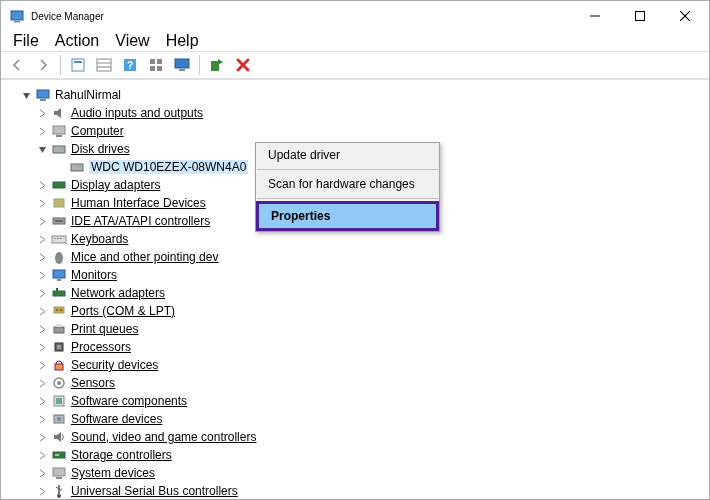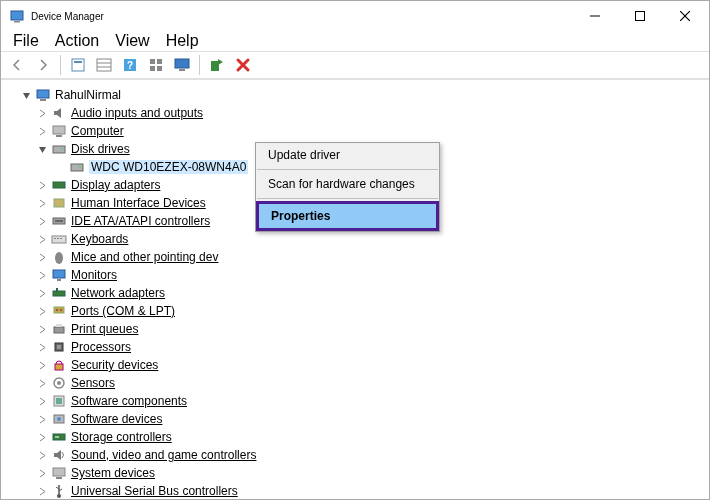--- a/index.html
+++ b/index.html
@@ -411,40 +411,40 @@
   </div>
 
   <div class="node indent2">
     <span class="expander">
         <svg viewBox="0 0 9 9">
           <path d="M2 1 L7 4.5 L2 8" fill="none" stroke="#888"></path>
         </svg>
       </span>
     <span class="nicon">
         <svg viewBox="0 0 16 16">
+          <path d="M3 6 L6 6 L10 3 L10 13 L6 10 L3 10 Z" fill="#777"></path>
+          <path d="M11 5 Q14 8 11 11" fill="none" stroke="#777"></path>
+        </svg>
+      </span>
+    <span class="label">Sound, video and game controllers</span>
+  </div>
+
+  <div class="node indent2">
+    <span class="expander">
+        <svg viewBox="0 0 9 9">
+          <path d="M2 1 L7 4.5 L2 8" fill="none" stroke="#888"></path>
+        </svg>
+      </span>
+    <span class="nicon">
+        <svg viewBox="0 0 16 16">
           <rect x="2" y="5" width="12" height="6" fill="#3a7a3a" stroke="#264"></rect>
           <rect x="4" y="7" width="4" height="2" fill="#9c9"></rect>
         </svg>
       </span>
     <span class="label">Storage controllers</span>
-  </div>
-
-  <div class="node indent2">
-    <span class="expander">
-        <svg viewBox="0 0 9 9">
-          <path d="M2 1 L7 4.5 L2 8" fill="none" stroke="#888"></path>
-        </svg>
-      </span>
-    <span class="nicon">
-        <svg viewBox="0 0 16 16">
-          <path d="M3 6 L6 6 L10 3 L10 13 L6 10 L3 10 Z" fill="#777"></path>
-          <path d="M11 5 Q14 8 11 11" fill="none" stroke="#777"></path>
-        </svg>
-      </span>
-    <span class="label">Sound, video and game controllers</span>
   </div>
 
   <div class="node indent2">
     <span class="expander">
         <svg viewBox="0 0 9 9">
           <path d="M2 1 L7 4.5 L2 8" fill="none" stroke="#888"></path>
         </svg>
       </span>
     <span class="nicon">
         <svg viewBox="0 0 16 16">

